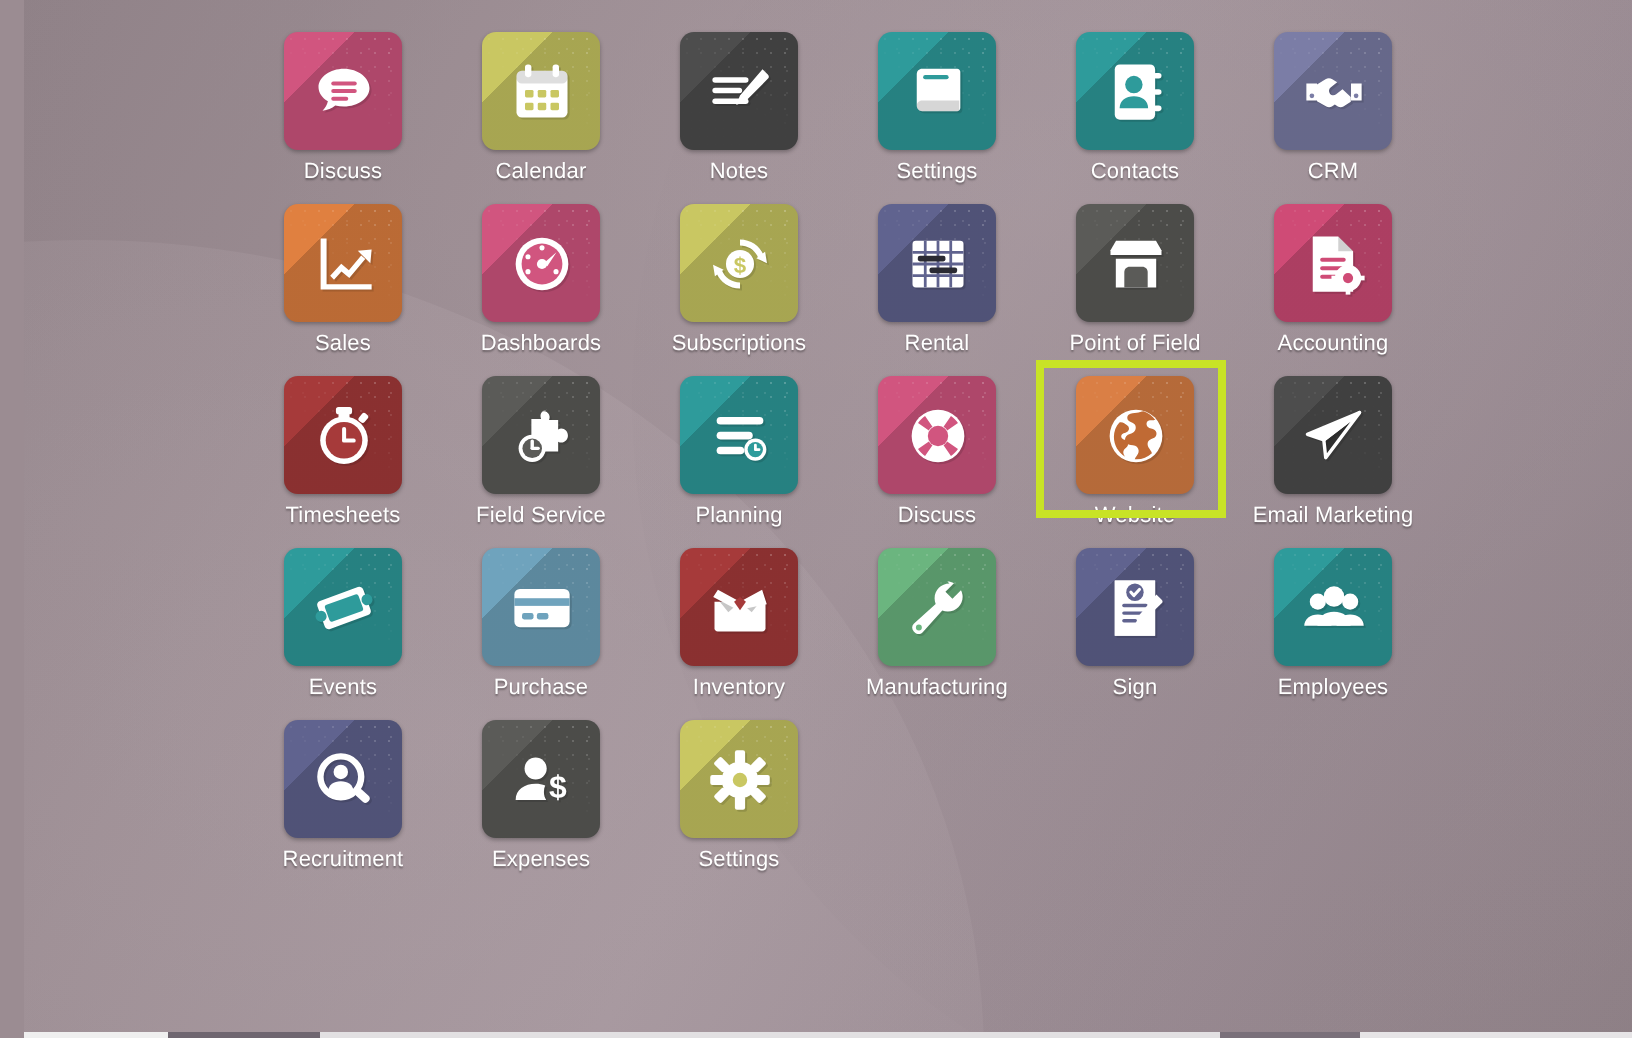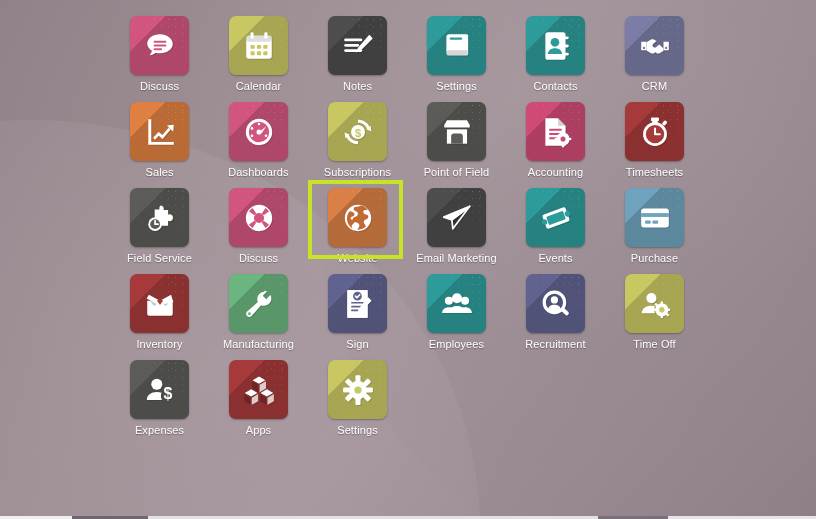--- a/index.html
+++ b/index.html
@@ -14,20 +14,21 @@
   }
 
   
   #desktop {
     position: absolute;
     inset: 0;
     background:
       radial-gradient(ellipse 900px 620px at 62% 18%, rgba(175,160,166,0.55) 0%, rgba(160,146,152,0.18) 42%, rgba(0,0,0,0) 72%),
       linear-gradient(118deg, #8e8086 0%, #998a90 24%, #a2939a 52%, #978890 78%, #8d7f85 100%);
     overflow: hidden;
+    margin-left: 12px;
   }
   
   #desktop::before {
     content: "";
     position: absolute;
     left: -420px; top: 120px;
     width: 900px; height: 820px;
     border-radius: 50%;
     background: radial-gradient(ellipse at 70% 30%, rgba(190,176,182,0.30) 0%, rgba(190,176,182,0.10) 45%, rgba(190,176,182,0) 70%);
     pointer-events: none;
@@ -293,20 +294,42 @@
               <path d="M16 27.5c-5 0-9.3-3-11.1-7.3l2.6-1.1c1.4 3.4 4.7 5.6 8.5 5.6v2.8z"></path>
               <path d="M4.2 21.8l-.9-5.4 5 2.3-4.1 3.1z"></path>
               <circle cx="16" cy="16" r="6.6"></circle>
               <text x="16" y="20.4" font-size="10.5" font-family="Liberation Sans, sans-serif" font-weight="bold" fill="#c9c762" text-anchor="middle">$</text>
             </svg>
           </span>
         </div>
         <div class="app-label">Subscriptions</div>
       </div>
       <div class="app-tile">
+        <div class="app-icon-box" style="background: rgb(96, 99, 143);">
+          <div class="longshadow"></div>
+          <div class="speckle"></div>
+          <span style="position: relative; z-index: 2; line-height: 0;">
+            <svg width="34" height="34" viewBox="0 0 32 32" fill="#ffffff" xmlns="http://www.w3.org/2000/svg">
+              <rect x="4" y="5" width="24" height="22" rx="1.6"></rect>
+              <g stroke="#60638f" stroke-width="1.3">
+                <line x1="4" y1="10.5" x2="28" y2="10.5"></line>
+                <line x1="4" y1="16" x2="28" y2="16"></line>
+                <line x1="4" y1="21.5" x2="28" y2="21.5"></line>
+                <line x1="10" y1="5" x2="10" y2="27"></line>
+                <line x1="16" y1="5" x2="16" y2="27"></line>
+                <line x1="22" y1="5" x2="22" y2="27"></line>
+              </g>
+              <rect x="6.5" y="12.1" width="13" height="2.7" rx="1" fill="#2b2b33"></rect>
+              <rect x="12" y="17.6" width="13" height="2.7" rx="1" fill="#2b2b33"></rect>
+            </svg>
+          </span>
+        </div>
+        <div class="app-label">Rental</div>
+      </div>
+      <div class="app-tile">
         <div class="app-icon-box" style="background: rgb(91, 91, 88);">
           <div class="longshadow"></div>
           <div class="speckle"></div>
           <span style="position: relative; z-index: 2; line-height: 0;">
             <svg width="34" height="34" viewBox="0 0 32 32" fill="#ffffff" xmlns="http://www.w3.org/2000/svg">
               <path d="M4 9.5L6.6 5h18.8L28 9.5v2.3H4V9.5z"></path>
               <path d="M6.5 13.5h19V27h-19V13.5z"></path>
               <path d="M10.5 27v-7.2c0-1.4 1.1-2.5 2.5-2.5h6c1.4 0 2.5 1.1 2.5 2.5V27h-11z" fill="#5b5b58"></path>
             </svg>
           </span>
@@ -367,20 +390,38 @@
               <circle cx="11.4" cy="21.8" r="6.4"></circle>
               <circle cx="11.4" cy="21.8" r="4.6" fill="#5b5b58"></circle>
               <rect x="10.6" y="17.6" width="1.6" height="4.8" rx=".8"></rect>
               <rect x="10.6" y="21" width="4.4" height="1.6" rx=".8"></rect>
             </svg>
           </span>
         </div>
         <div class="app-label">Field Service</div>
       </div>
       <div class="app-tile">
+        <div class="app-icon-box" style="background: rgb(46, 155, 155);">
+          <div class="longshadow"></div>
+          <div class="speckle"></div>
+          <span style="position: relative; z-index: 2; line-height: 0;">
+            <svg width="34" height="34" viewBox="0 0 32 32" fill="#ffffff" xmlns="http://www.w3.org/2000/svg">
+              <rect x="5" y="7" width="22" height="3.6" rx="1.8"></rect>
+              <rect x="5" y="14" width="17" height="3.6" rx="1.8"></rect>
+              <rect x="5" y="21" width="13" height="3.6" rx="1.8"></rect>
+              <circle cx="23.2" cy="22.4" r="5.2"></circle>
+              <circle cx="23.2" cy="22.4" r="3.6" fill="#2e9b9b"></circle>
+              <rect x="22.6" y="19.6" width="1.3" height="3.2" rx=".6"></rect>
+              <rect x="22.6" y="21.8" width="3" height="1.3" rx=".6"></rect>
+            </svg>
+          </span>
+        </div>
+        <div class="app-label">Planning</div>
+      </div>
+      <div class="app-tile">
         <div class="app-icon-box" style="background: rgb(209, 85, 127);">
           <div class="longshadow"></div>
           <div class="speckle"></div>
           <span style="position: relative; z-index: 2; line-height: 0;">
             <svg width="34" height="34" viewBox="0 0 32 32" fill="#ffffff" xmlns="http://www.w3.org/2000/svg">
               <circle cx="16" cy="16" r="12.4"></circle>
               <circle cx="16" cy="16" r="4.8" fill="#d1557f"></circle>
               <g fill="#d1557f">
                 <path d="M9.9 6.6l3.5 5.1c-.7.4-1.3 1-1.7 1.7L6.6 9.9c.9-1.3 2-2.4 3.3-3.3z"></path>
                 <path d="M25.4 9.9l-5.1 3.5c-.4-.7-1-1.3-1.7-1.7l3.5-5.1c1.3.9 2.4 2 3.3 3.3z"></path>
@@ -528,75 +569,32 @@
               <circle cx="14.5" cy="14.5" r="9.6" fill="none" stroke="#ffffff" stroke-width="3"></circle>
               <circle cx="14.5" cy="12.2" r="3.4"></circle>
               <path d="M8.6 21.2c0-2.9 2.6-4.6 5.9-4.6s5.9 1.7 5.9 4.6c-1.6 1.5-3.7 2.4-5.9 2.4s-4.3-.9-5.9-2.4z"></path>
               <rect x="20.6" y="21.4" width="8" height="3.9" rx="1.9" transform="rotate(42 24.6 23.3)"></rect>
             </svg>
           </span>
         </div>
         <div class="app-label">Recruitment</div>
       </div>
       <div class="app-tile">
-        <div class="app-icon-box" style="background: rgb(201, 199, 98);">
-          <div class="longshadow"></div>
-          <div class="speckle"></div>
-          <span style="position: relative; z-index: 2; line-height: 0;">
-            <svg width="34" height="34" viewBox="0 0 32 32" fill="#ffffff" xmlns="http://www.w3.org/2000/svg">
-              <circle cx="12.6" cy="10.4" r="4.8"></circle>
-              <path d="M3.6 24.6c0-4.5 4-7 9-7 1.2 0 2.4.2 3.4.5-.5 1-.8 2.2-.8 3.4 0 1.2.3 2.3.7 3.2H3.6z"></path>
-              <circle cx="22.4" cy="21.4" r="6.2"></circle>
-              <circle cx="22.4" cy="21.4" r="2.5" fill="#c9c762"></circle>
-              <g fill="#ffffff">
-                <rect x="21.3" y="13.6" width="2.2" height="3.4"></rect>
-                <rect x="21.3" y="25.8" width="2.2" height="3.4"></rect>
-                <rect x="14.6" y="20.3" width="3.4" height="2.2"></rect>
-                <rect x="26.8" y="20.3" width="3.4" height="2.2"></rect>
-                <rect x="16.2" y="15.2" width="2.2" height="3.4" transform="rotate(-45 17.3 16.9)"></rect>
-                <rect x="26.5" y="24.2" width="2.2" height="3.4" transform="rotate(-45 27.6 25.9)"></rect>
-              </g>
-            </svg>
-          </span>
-        </div>
-        <div class="app-label">Time Off</div>
-      </div>
-      <div class="app-tile">
         <div class="app-icon-box" style="background: rgb(91, 91, 88);">
           <div class="longshadow"></div>
           <div class="speckle"></div>
           <span style="position: relative; z-index: 2; line-height: 0;">
             <svg width="34" height="34" viewBox="0 0 32 32" fill="#ffffff" xmlns="http://www.w3.org/2000/svg">
               <circle cx="13" cy="10.6" r="5.2"></circle>
               <path d="M3.6 25.4c0-4.8 4.2-7.6 9.4-7.6 1.6 0 3.2.3 4.5.8-.4.9-.6 1.9-.6 3 0 1.5.4 2.8 1.1 3.8H3.6z"></path>
               <text x="23.5" y="24.5" font-size="15" font-family="Liberation Sans, sans-serif" font-weight="bold" fill="#ffffff" text-anchor="middle">$</text>
             </svg>
           </span>
         </div>
         <div class="app-label">Expenses</div>
-      </div>
-      <div class="app-tile">
-        <div class="app-icon-box" style="background: rgb(166, 58, 58);">
-          <div class="longshadow"></div>
-          <div class="speckle"></div>
-          <span style="position: relative; z-index: 2; line-height: 0;">
-            <svg width="34" height="34" viewBox="0 0 32 32" fill="#ffffff" xmlns="http://www.w3.org/2000/svg">
-              <path d="M16 3.4l6 3.4-6 3.4-6-3.4 6-3.4z"></path>
-              <path d="M9.4 7.8v6.8l6 3.4V11l-6-3.2z" fill="rgba(0,0,0,0.2)"></path>
-              <path d="M22.6 7.8v6.8l-6 3.4V11l6-3.2z" fill="rgba(255,255,255,0.75)"></path>
-              <path d="M8.6 15.4l6 3.4-6 3.4-6-3.4 6-3.4z"></path>
-              <path d="M2 19.8v6.8l6 3.4v-6.8l-6-3.4z" fill="rgba(0,0,0,0.2)"></path>
-              <path d="M15.2 19.8v6.8l-6 3.4v-6.8l6-3.4z" fill="rgba(255,255,255,0.75)"></path>
-              <path d="M23.4 15.4l6 3.4-6 3.4-6-3.4 6-3.4z"></path>
-              <path d="M16.8 19.8v6.8l6 3.4v-6.8l-6-3.4z" fill="rgba(0,0,0,0.2)"></path>
-              <path d="M30 19.8v6.8l-6 3.4v-6.8l6-3.4z" fill="rgba(255,255,255,0.75)"></path>
-            </svg>
-          </span>
-        </div>
-        <div class="app-label">Apps</div>
       </div>
       <div class="app-tile">
         <div class="app-icon-box" style="background: rgb(201, 199, 98);">
           <div class="longshadow"></div>
           <div class="speckle"></div>
           <span style="position: relative; z-index: 2; line-height: 0;">
             <svg width="34" height="34" viewBox="0 0 32 32" fill="#ffffff" xmlns="http://www.w3.org/2000/svg">
               <circle cx="16" cy="16" r="8.6"></circle>
               <circle cx="16" cy="16" r="3.4" fill="#c9c762"></circle>
               <g fill="#ffffff">

